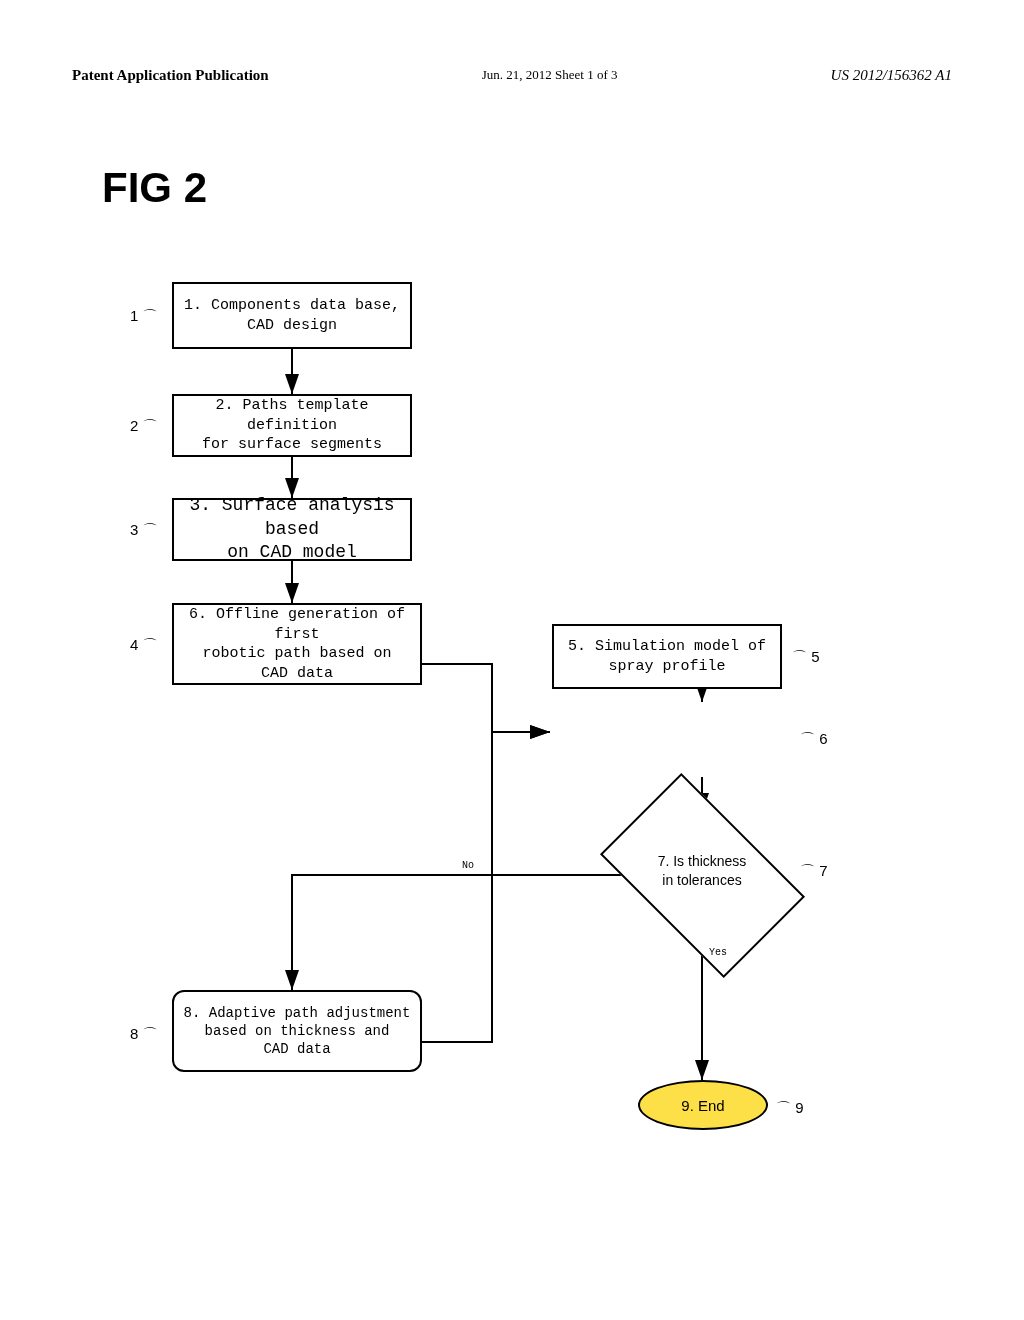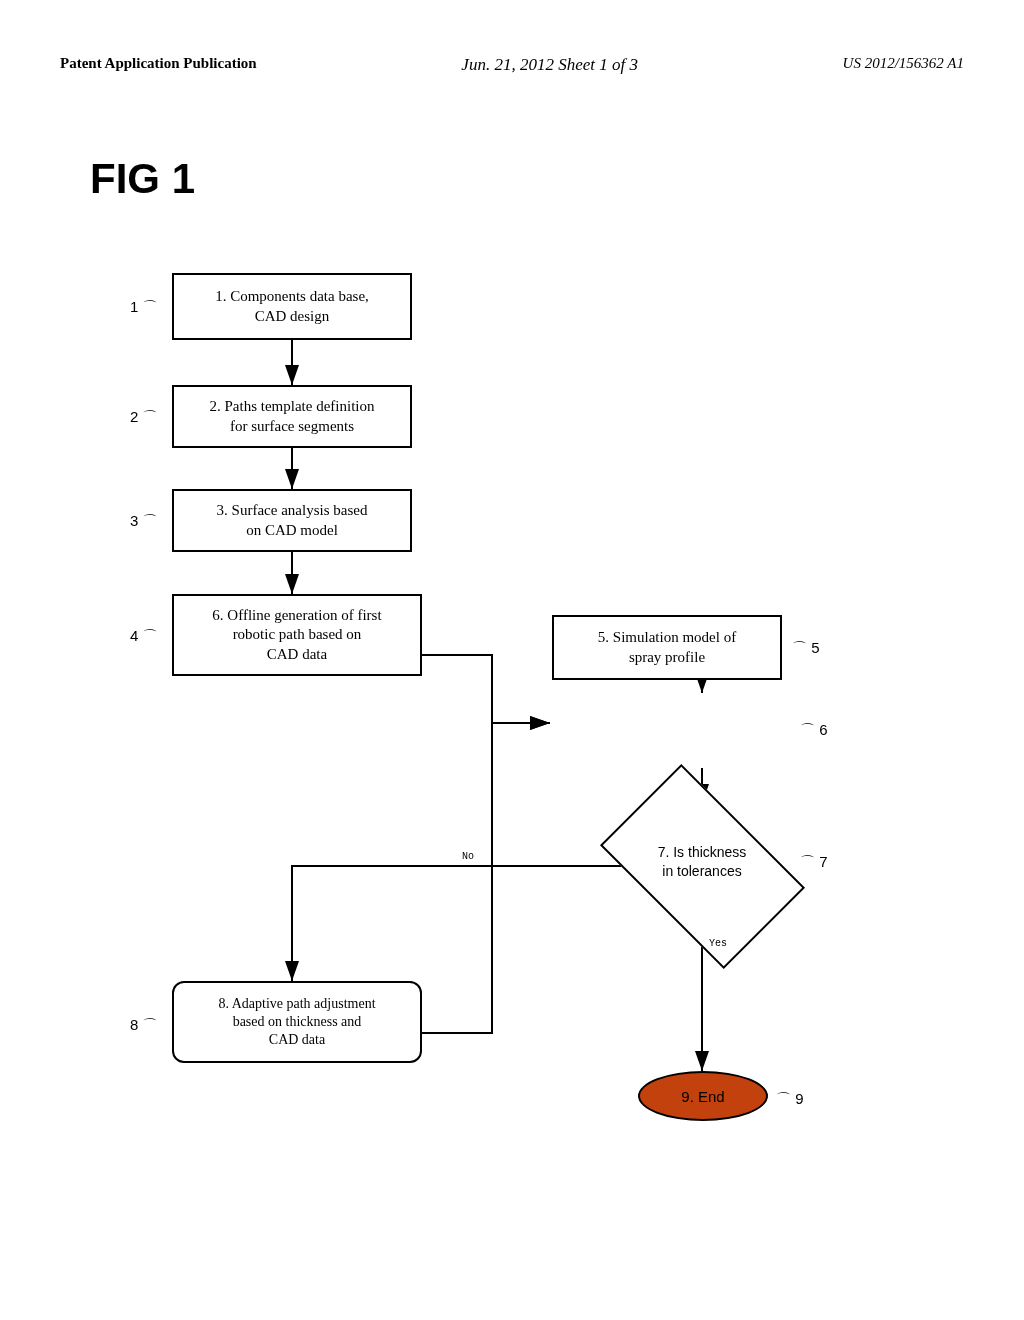--- a/index.html
+++ b/index.html
@@ -9,40 +9,39 @@
       width: 1024px;
       min-height: 1320px;
       position: relative;
       overflow-x: hidden;
     }
 
     .page {
       width: 1024px;
       min-height: 1320px;
       background: #fff;
-      padding: 0;
+      padding: 12px;
       position: relative;
     }
 
     
     .header {
       display: flex;
       justify-content: space-between;
       align-items: flex-start;
       padding: 55px 60px 0 60px;
       font-size: 15px;
     }
     .header-left {
       font-weight: bold;
       font-size: 15px;
     }
     .header-center {
-      font-size: 17px;
-      text-align: center;
-      font-style: italic;
+      font-size: 13px;
+      text-align: center;
     }
     .header-right {
       font-size: 15px;
       font-style: italic;
     }
 
     
     .fig-title {
       font-size: 42px;
       font-weight: bold;
@@ -63,21 +62,21 @@
     .box {
       position: absolute;
       border: 2px solid #000;
       background: #fff;
       display: flex;
       align-items: center;
       justify-content: center;
       text-align: center;
       font-size: 15px;
       line-height: 1.3;
-      font-family: Liberation Serif, serif;
+      font-family: Liberation Mono, monospace;
     }
 
     
     .diamond-wrap {
       position: absolute;
       display: flex;
       align-items: center;
       justify-content: center;
     }
     .diamond {
@@ -99,21 +98,21 @@
       font-size: 15px;
       font-family: Arial, sans-serif;
       line-height: 1.3;
       z-index: 2;
     }
 
     
     .ellipse {
       position: absolute;
       border: 2px solid #000;
-      background: #c2410c;
+      background: #fde047;
       border-radius: 50%;
       display: flex;
       align-items: center;
       justify-content: center;
       text-align: center;
       font-size: 15px;
       font-family: Arial, sans-serif;
     }
 
     
@@ -144,21 +143,21 @@
 <body>
 
 <div class="page">
 
   <div class="header">
     <div class="header-left">Patent Application Publication</div>
     <div class="header-center">Jun. 21, 2012  Sheet 1 of 3</div>
     <div class="header-right">US 2012/156362 A1</div>
   </div>
 
-  <div class="fig-title">FIG 1</div>
+  <div class="fig-title">FIG 2</div>
 
   <div class="flowchart">
 
     <svg class="arrows-svg">
       <defs>
         <marker id="arrowhead" markerWidth="10" markerHeight="7" refX="10" refY="3.5" orient="auto">
           <polygon points="0 0, 10 3.5, 0 7" fill="#000"></polygon>
         </marker>
       </defs>
 
@@ -188,21 +187,21 @@
     </div>
     <div class="step-label" style="left:68px; top:65px;">1 ⌒</div>
 
     <div class="box" style="left:110px; top:152px; width:240px; height:63px;">
       <span style="white-space:pre-line; font-size:15px;">2. Paths template definition
 for surface segments</span>
     </div>
     <div class="step-label" style="left:68px; top:175px;">2 ⌒</div>
 
     <div class="box" style="left:110px; top:256px; width:240px; height:63px;">
-      <span style="white-space:pre-line; font-size:15px;">3. Surface analysis based
+      <span style="white-space:pre-line; font-size:18px;">3. Surface analysis based
 on CAD model</span>
     </div>
     <div class="step-label" style="left:68px; top:279px;">3 ⌒</div>
 
     <div class="box" style="left:110px; top:361px; width:250px; height:82px;">
       <span style="white-space:pre-line; font-size:15px;">6. Offline generation of first
 robotic path based on
 CAD data</span>
     </div>
     <div class="step-label" style="left:68px; top:394px;">4 ⌒</div>

